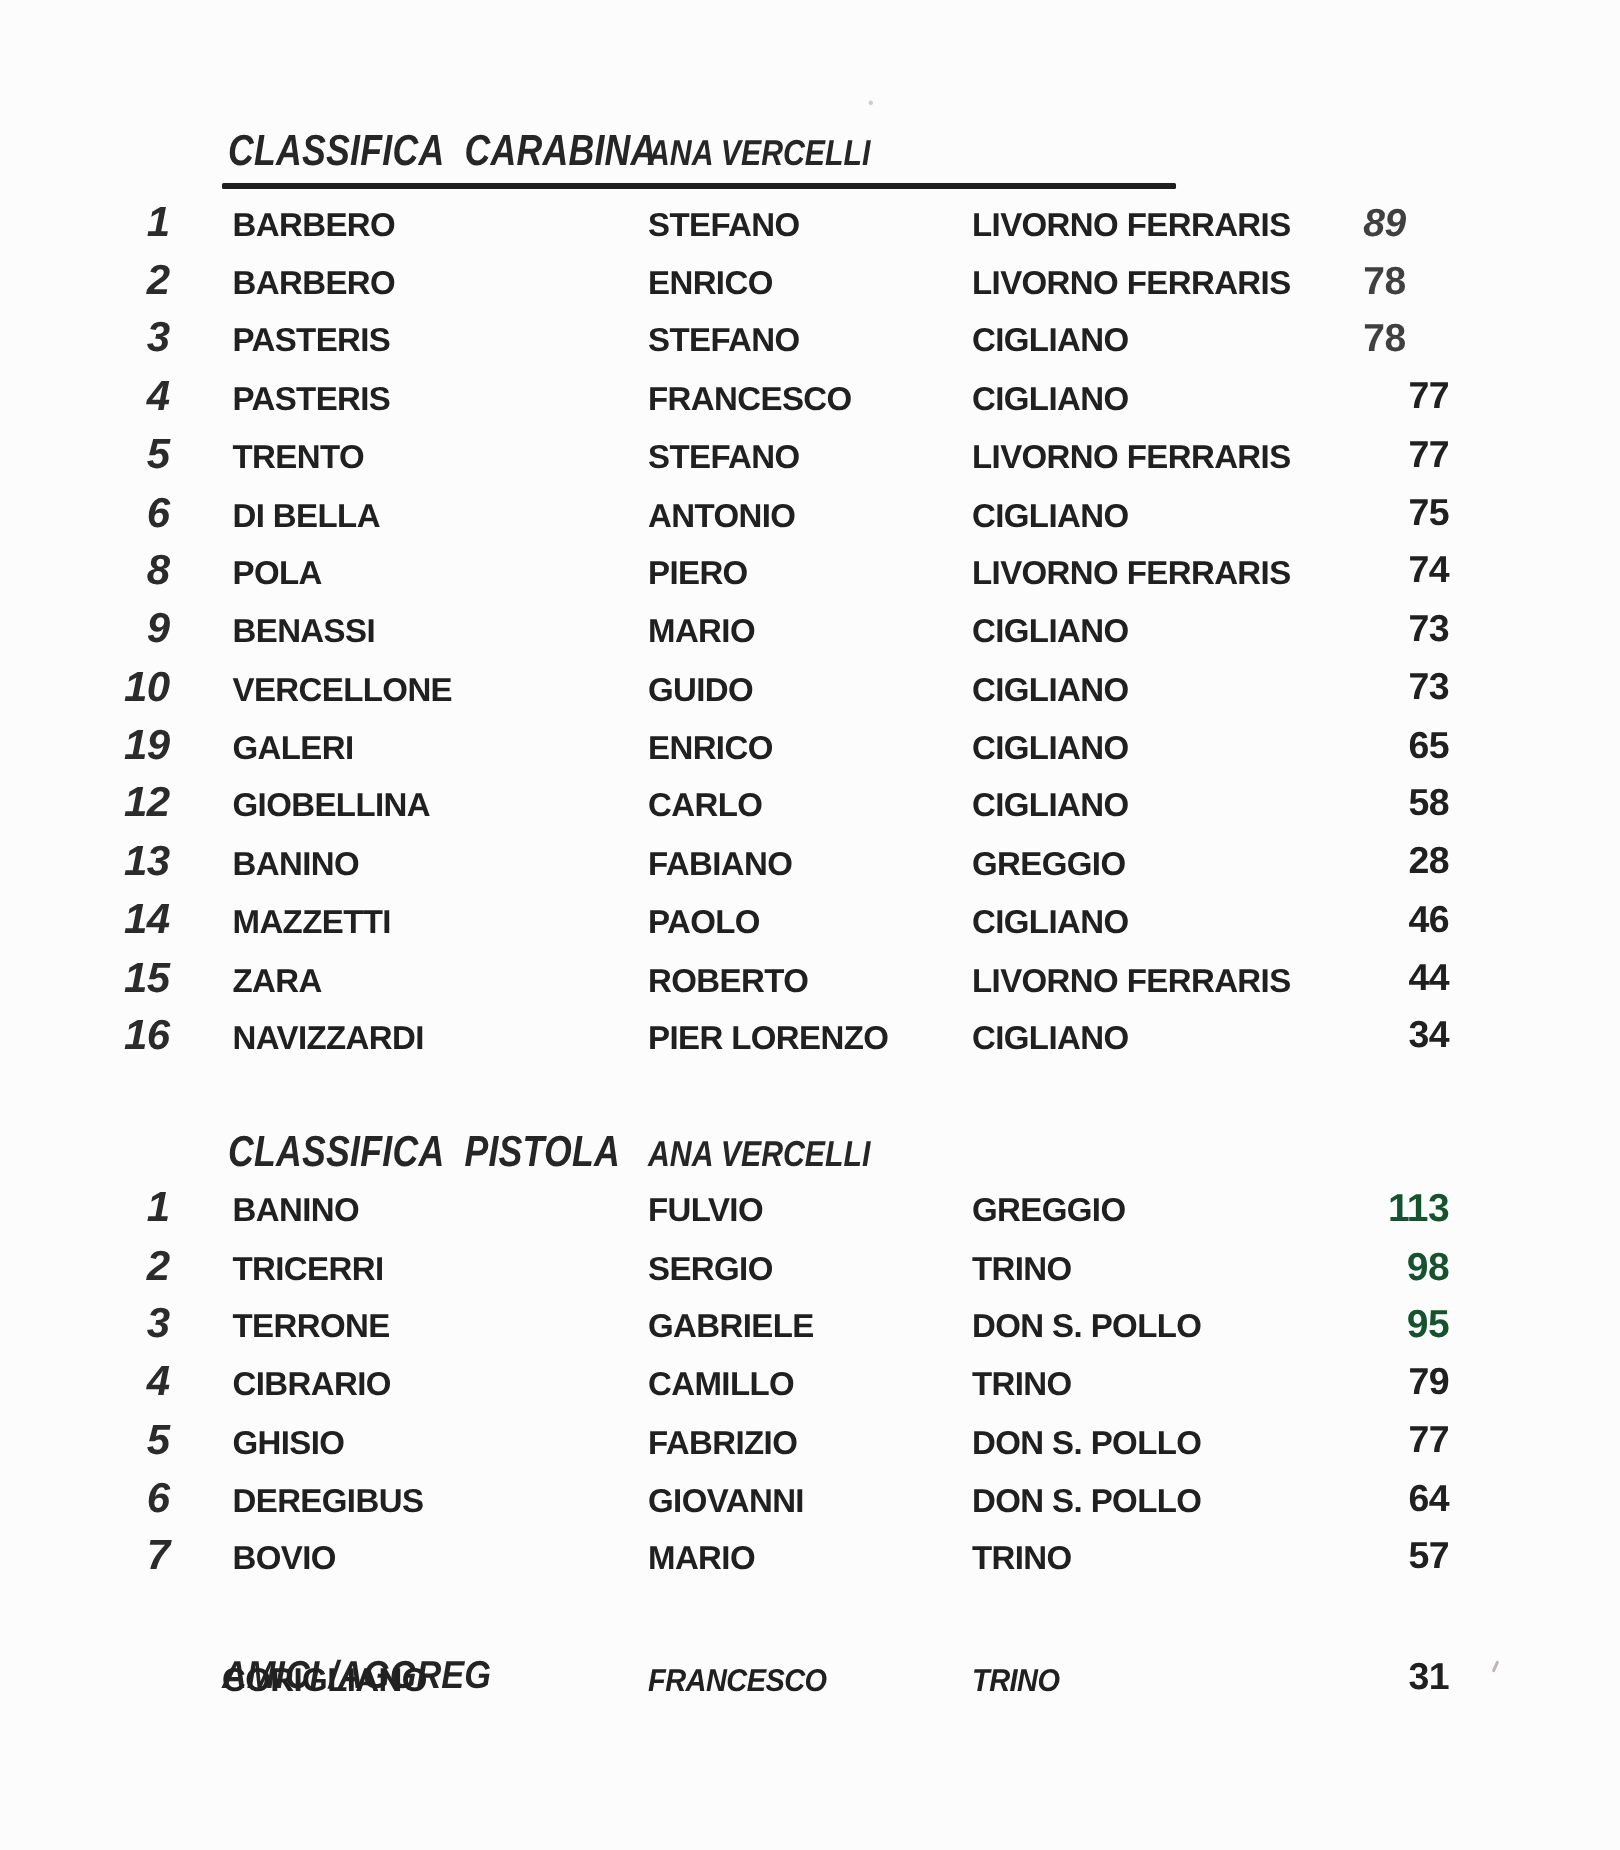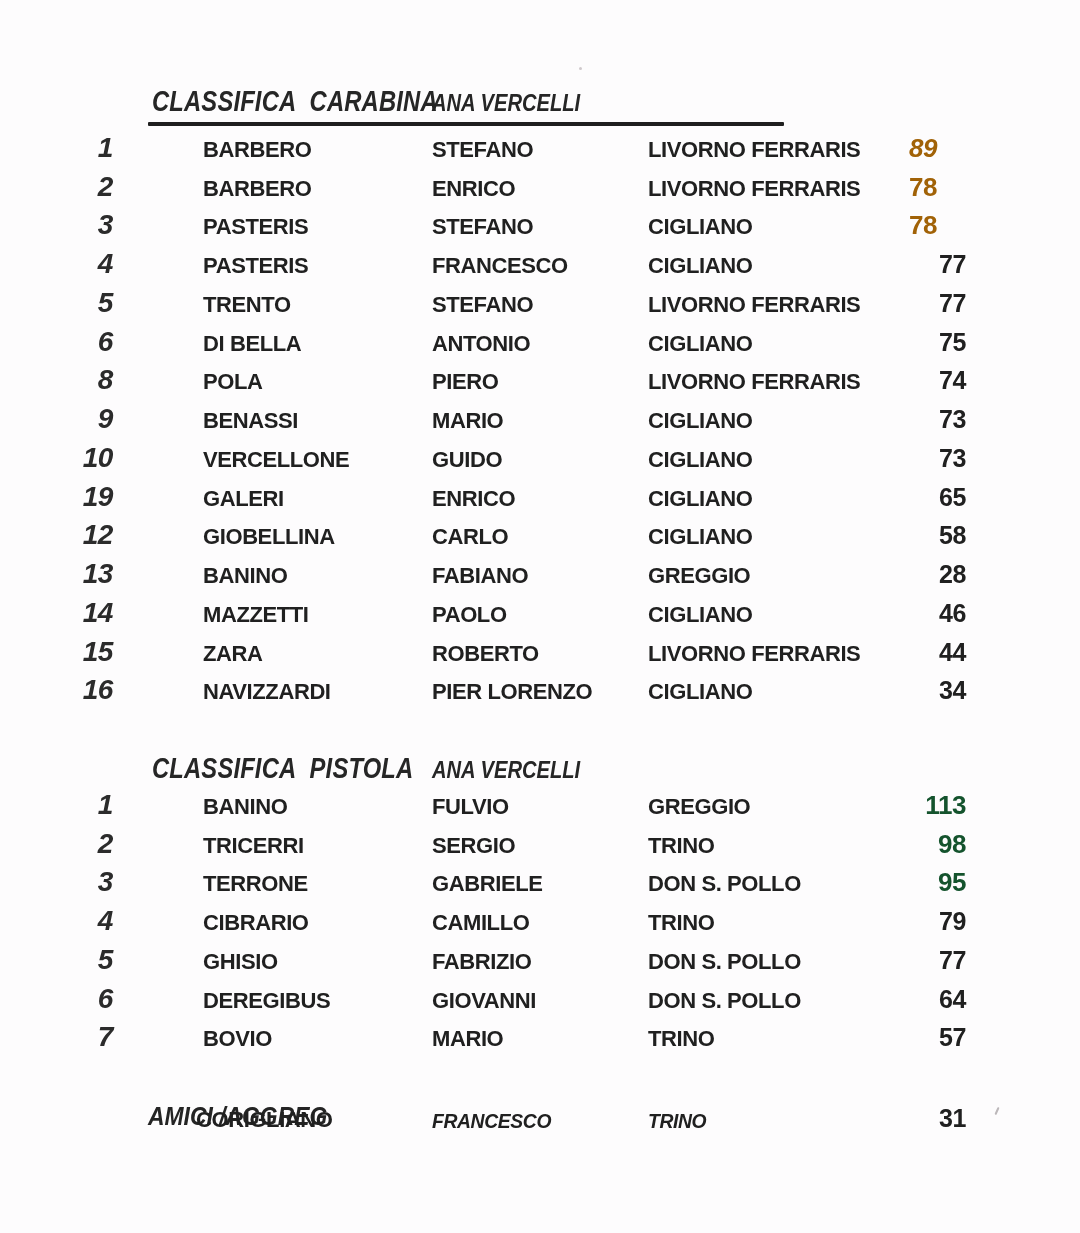--- a/index.html
+++ b/index.html
@@ -52,27 +52,27 @@
     position:absolute; bottom:8px;
     font-size:22px; font-weight:600; line-height:1;
     letter-spacing:-0.4px; white-space:nowrap; color:#202020;
   }
   .c-rank {
     left:0; width:113px; bottom:7px;
     text-align:right;
     font-size:28px; font-weight:800; font-style:italic;
     color:#2b2b2b;
   }
-  .c-surname { left:155px;margin-left:48px; }
+  .c-surname { left:155px; }
   .c-first   { left:432px; }
   .c-town    { left:648px; }
   .c-score   { right:114px; font-size:25px; }
   
   #carabina-table .row:nth-of-type(-n+3) .c-score {
-    font-weight:800; font-size:26px; right:143px; color:#a16207;
+    font-weight:800; font-size:26px; right:143px; color:#404040;
   }
   #carabina-table .row:nth-of-type(1) .c-score { font-style:italic; }
   #pistola-table .row:nth-of-type(-n+3) .c-score {
     font-weight:800; font-size:26px; color:#14532d;
   }
   
   #amici-table .c-surname { left:148px; }
   #amici-table .c-first, #amici-table .c-town {
     font-style:italic; font-weight:700; font-size:21px;
     transform:scaleX(0.92); transform-origin:0 100%;

